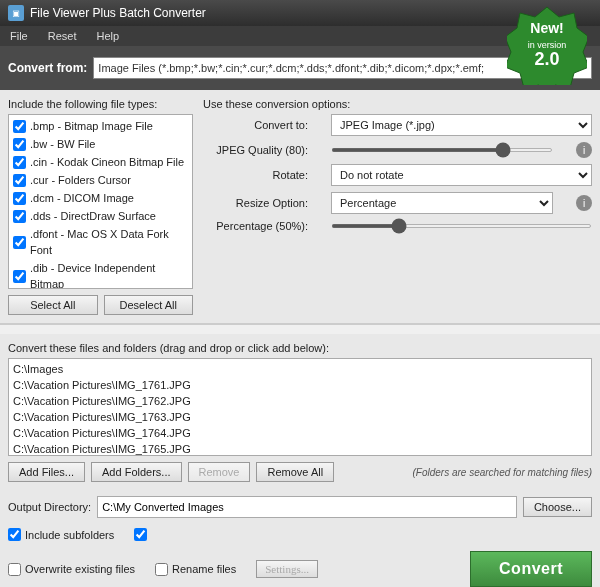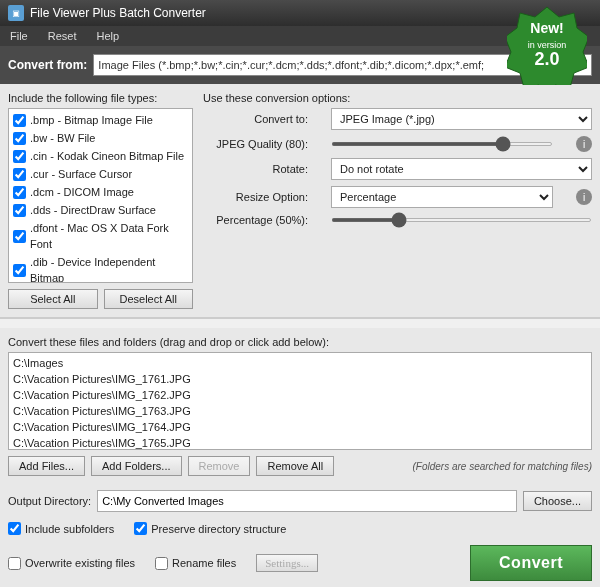--- a/index.html
+++ b/index.html
@@ -56,21 +56,21 @@
       padding: 1px 4px;
     }
 
     
     .convert-from-bar {
       background: #4a4a4a;
       padding: 5px 8px;
       display: flex;
       align-items: center;
       gap: 6px;
-      height: 38px;
+      height: 44px;
     }
     .convert-from-label {
       color: #fff;
       font-size: 12px;
       font-weight: bold;
       white-space: nowrap;
     }
     .convert-from-input {
       flex: 1;
       background: #fff;
@@ -374,21 +374,21 @@
       <div class="file-list-item">
         <input type="checkbox" checked="" style="">
         <span>.bw - BW File</span>
       </div>
       <div class="file-list-item">
         <input type="checkbox" checked="" style="">
         <span>.cin - Kodak Cineon Bitmap File</span>
       </div>
       <div class="file-list-item">
         <input type="checkbox" checked="" style="">
-        <span>.cur - Surface Cursor</span>
+        <span>.cur - Folders Cursor</span>
       </div>
       <div class="file-list-item">
         <input type="checkbox" checked="" style="">
         <span>.dcm - DICOM Image</span>
       </div>
       <div class="file-list-item">
         <input type="checkbox" checked="" style="">
         <span>.dds - DirectDraw Surface</span>
       </div>
       <div class="file-list-item">
@@ -489,21 +489,20 @@
   <button class="choose-btn">Choose...</button>
 </div>
 
 <div class="checkboxes-row">
   <label class="checkbox-item">
     <input type="checkbox" checked="" style="">
     <span>Include subfolders</span>
   </label>
   <label class="checkbox-item">
     <input type="checkbox" checked="" style="">
-    <span>Preserve directory structure</span>
   </label>
 </div>
 
 <div class="action-row">
   <label class="checkbox-item">
     <input type="checkbox" style="">
     <span>Overwrite existing files</span>
   </label>
   <label class="checkbox-item">
     <input type="checkbox" style="">

